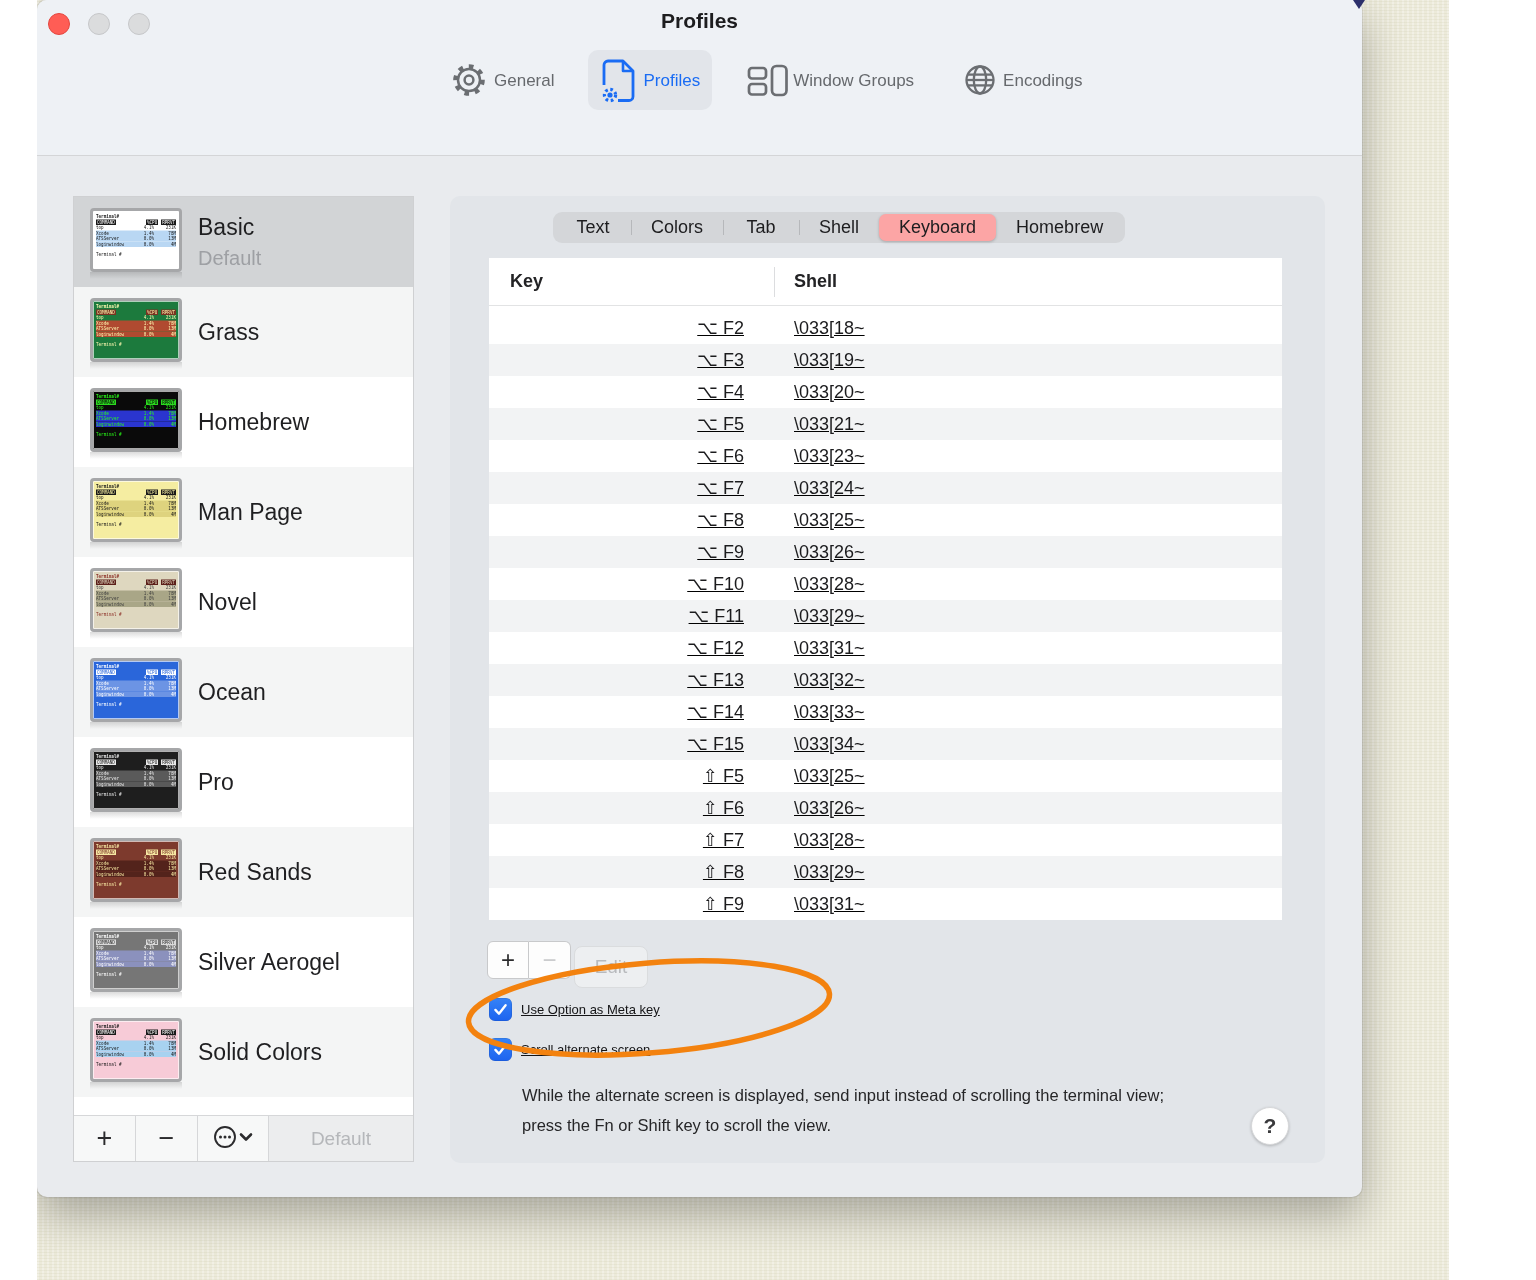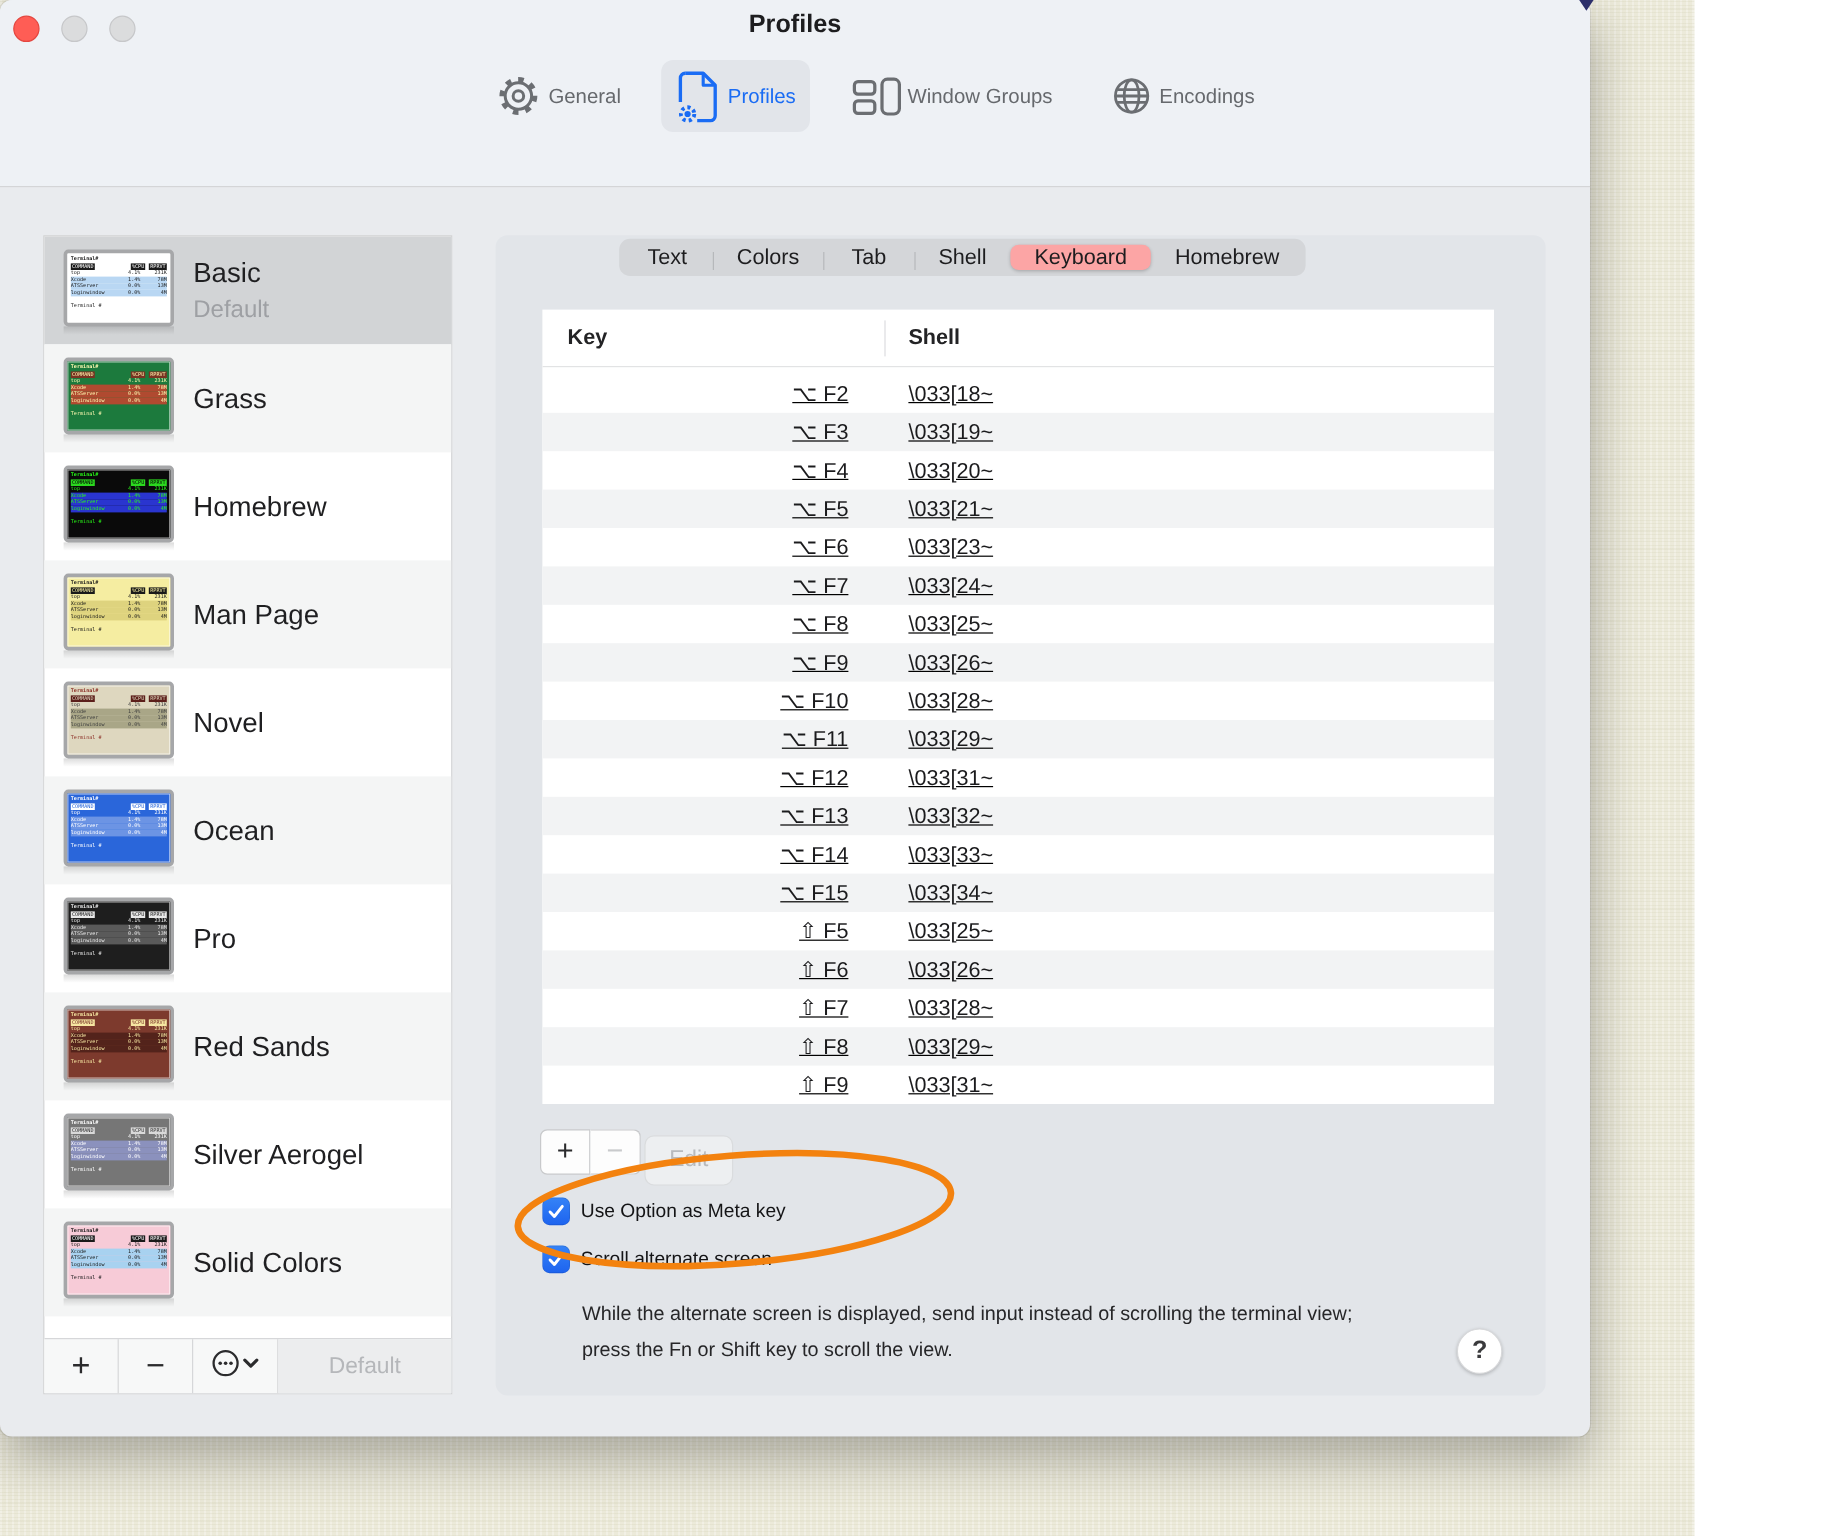--- a/index.html
+++ b/index.html
@@ -5,20 +5,21 @@
   * { margin:0; padding:0; box-sizing:border-box; }
   html,body { width:1536px; height:1280px; }
   body { font-family:"Liberation Sans","DejaVu Sans",sans-serif; }
 
   .desktop {
     position:relative; width:1412px; height:1280px; overflow:hidden;
     background-color:#eceada;
     background-image:
       repeating-linear-gradient(0deg, rgba(200,198,165,.18) 0 1px, transparent 1px 3px),
       repeating-linear-gradient(90deg, rgba(255,255,255,.30) 0 2px, transparent 2px 5px);
+    margin-left: 37px;
   }
 
   .window {
     position:absolute; left:0; top:0; width:1325px; height:1197px;
     border-radius:10px; background:#e9ebee; overflow:hidden;
     box-shadow:0 18px 45px rgba(0,0,0,.30), 0 0 0 1px rgba(0,0,0,.08);
   }
 
   
   .toolbar { position:absolute; left:0; top:0; width:100%; height:156px;
@@ -74,22 +75,22 @@
   .sb-btn { display:flex; align-items:center; justify-content:center;
     border-right:1px solid #d6d7d9; color:#2b2b2d; }
   .sb-btn.add, .sb-btn.remove { width:62px; font-size:27px; font-weight:300; }
   .sb-btn.more { width:71px; }
   .sb-btn.default { flex:1; border-right:none; font-size:19px; color:#b5b7ba; background:#ecedee; }
 
   
   .panel { position:absolute; left:413px; top:196px; width:875px; height:967px;
     background:#e2e5e9; border-radius:10px; }
 
-  .tabs { position:absolute; left:103px; top:3px; height:31px; display:flex;
-    background:#d4d6d9; border-radius:9px; padding:2px;align-items:center; }
+  .tabs { position:absolute; left:103px; top:16px; height:31px; display:flex;
+    background:#d4d6d9; border-radius:9px; padding:2px; }
   .seg { display:flex; align-items:center; justify-content:center; position:relative;
     font-size:18px; color:#1d1d1f; border-radius:7px; }
   .seg + .seg::before { content:""; position:absolute; left:0; top:6px; width:1px; height:15px;
     background:#b6b8bb; }
   .seg.selected { background:#fca5a5; box-shadow:0 1px 3px rgba(0,0,0,.22); }
   .seg.selected::before, .seg.selected + .seg::before { display:none; }
 
   .kv-table { position:absolute; left:39px; top:62px; width:793px; height:662px;
     background:#fff; overflow:hidden; }
   .kv-head { height:48px; display:flex; align-items:center; border-bottom:1px solid #e2e3e4;
@@ -110,21 +111,21 @@
   .sq-btn.remove { border-radius:0 6px 6px 0; border-left:none; color:#c9cacc; }
   .edit-btn { width:74px; height:42px; margin-left:3px; margin-top:5px; background:#edeff1;
     border:1px solid #dadcde; border-radius:8px; display:flex; align-items:center;
     justify-content:center; font-size:19px; color:#b8babd; }
 
   .opt-row { position:absolute; left:39px; display:flex; align-items:center; gap:9px; }
   .opt-row .cb { width:23px; height:23px; border-radius:6px;
     background:linear-gradient(180deg,#3583f7,#1d63ef);
     display:flex; align-items:center; justify-content:center;
     box-shadow:inset 0 0 0 .5px rgba(0,0,0,.15); }
-  .opt-row .opt-label { font-size:16px; color:#141416; }
+  .opt-row .opt-label { font-size:13px; color:#141416;text-decoration:underline; }
   .opt-row.first { top:802px; }
   .opt-row.second { top:842px; }
 
   .caption { position:absolute; left:72px; top:884px; width:664px;
     font-size:16.5px; line-height:30px; color:#262628; }
 
   .help-btn { position:absolute; left:801px; top:911px; width:38px; height:38px;
     border-radius:50%; background:#fff; border:1px solid #d7d8da;
     box-shadow:0 1px 3px rgba(0,0,0,.22); display:flex; align-items:center; justify-content:center;
     font-size:21px; font-weight:700; color:#3a3a3c; }

